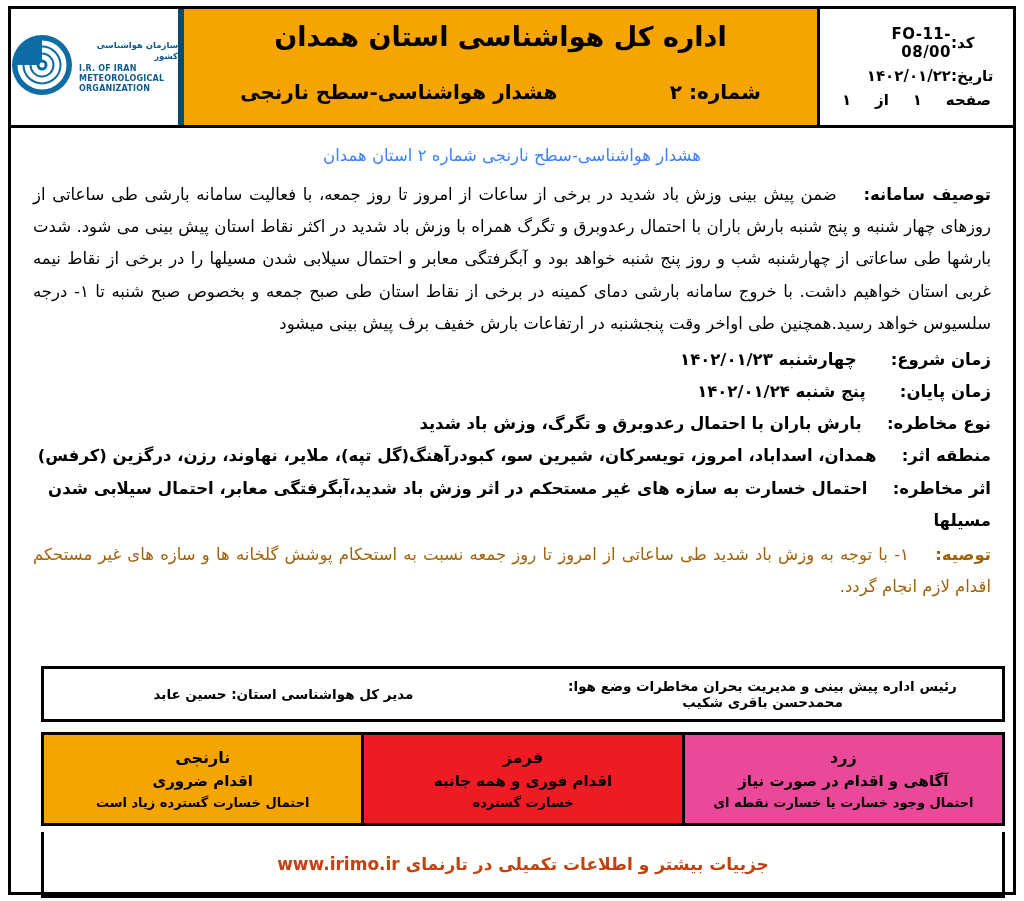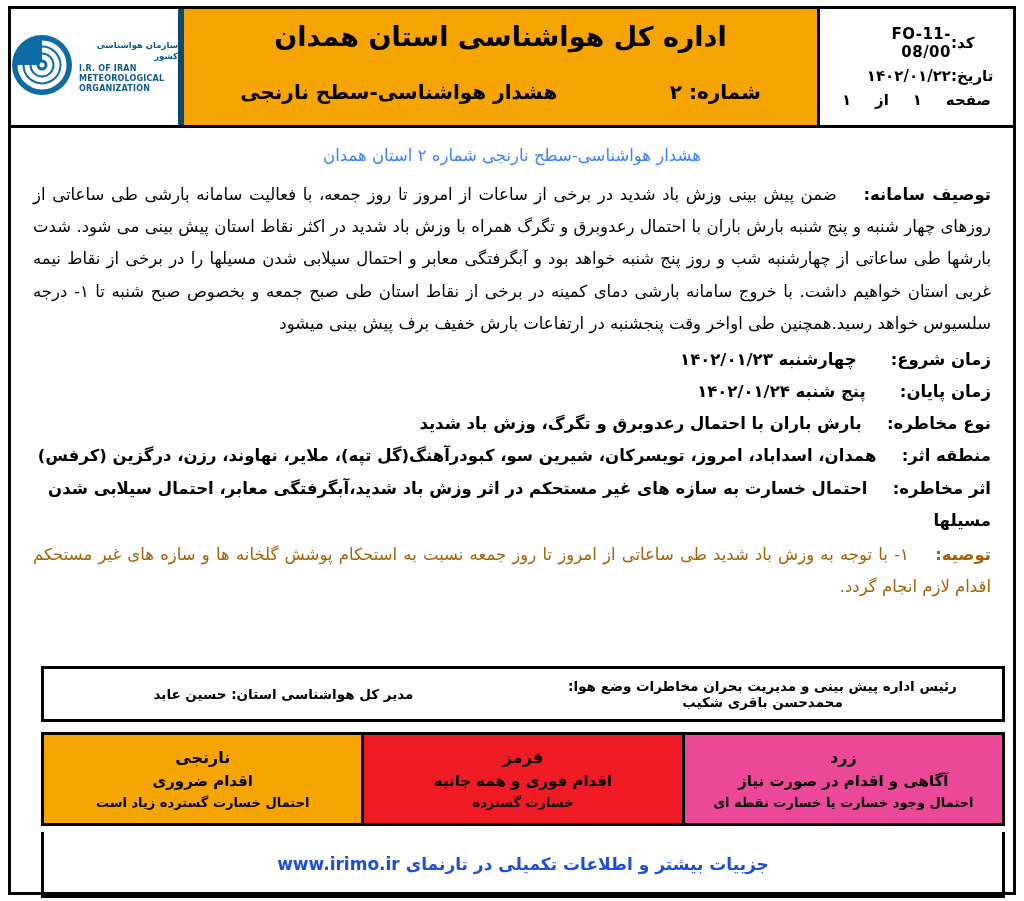--- a/index.html
+++ b/index.html
@@ -226,21 +226,21 @@
     border: 3px solid #000;
     border-top: none;
     display: flex;
     align-items: center;
     justify-content: center;
     direction: rtl;
   }
   .footer-text {
     font-size: 17px;
     font-weight: bold;
-    color: #1d4ed8;
+    color: #c2410c;
   }
   .footer-text .url { direction: ltr; unicode-bidi: embed; }
 </style>
 </head>
 <body>
 
 <div id="page">
   <div class="doc-border">
 
     <div class="header">

